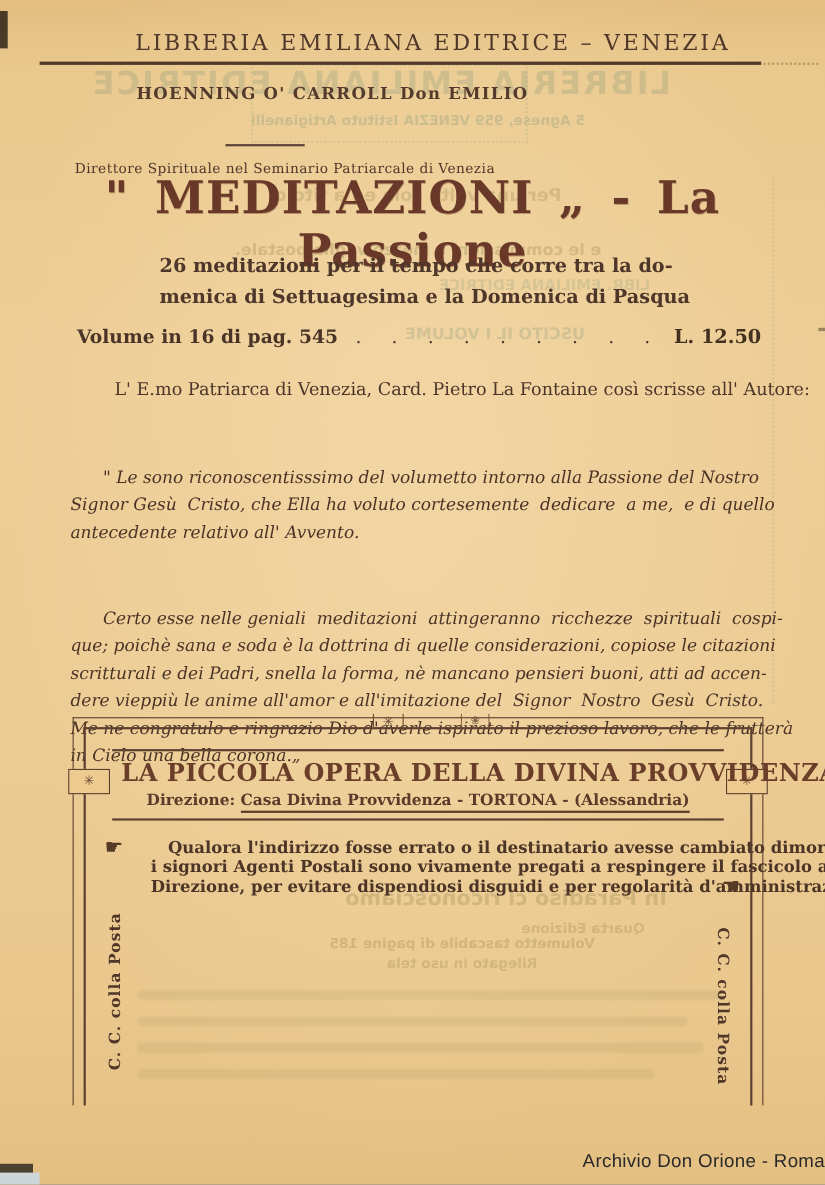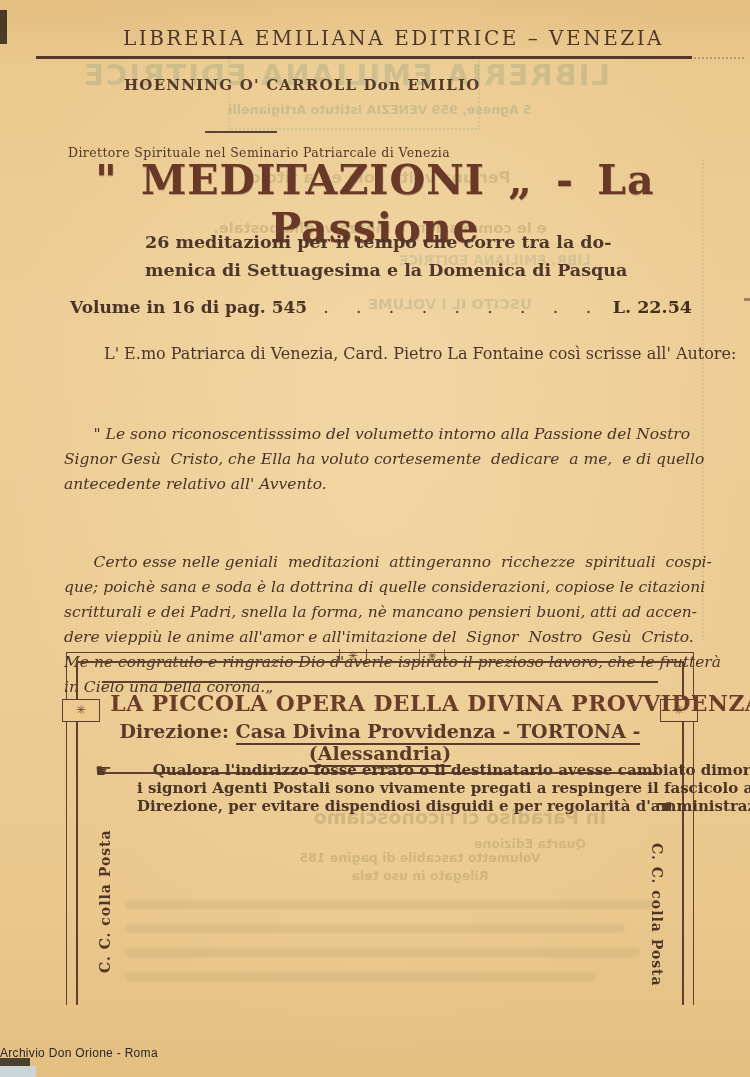--- a/index.html
+++ b/index.html
@@ -54,21 +54,21 @@
   .orn-a { left:272px; } .orn-b { left:352px; font-size:10px; opacity:.8; }
   .nbox-orn-side { position:absolute; top:46px; width:38px; height:23px;
     border:1.5px solid #5d4030; background:#ecca90; text-align:center;
     font-size:12px; line-height:20px; color:#6a4a33; }
   .orn-left { left:-5px; } .orn-right { right:-5px; }
   .nbox-header { position:absolute; top:28px; left:35px; right:35px;
     border-top:2px solid #5d4030; border-bottom:2px solid #5d4030;
     padding:7px 0 8px; text-align:center; }
   .nbox-title { font-size:22.5px; font-weight:700; letter-spacing:.5px;
     color:#6b3e29; transform:scaleX(.97); transform-origin:center; white-space:nowrap; }
-  .nbox-direction { margin-top:4px; font-size:19px; font-weight:700; color:#5a3a28; }
+  .nbox-direction { margin-top:4px; font-size:14px; font-weight:700; color:#5a3a28; }
   .nbox-direction span { border-bottom:2px solid #5a3a28; padding-bottom:1px; }
   .postal-note { position:absolute; top:108px; left:70px; width:500px;
     font-size:15px; font-weight:600; line-height:18px;
     color:#4c3426; white-space:pre; text-align:right; }
   .manicule { position:absolute; font-size:19px; color:#553a26; font-family:"DejaVu Sans",sans-serif; }
   .manicule-left { top:106px; left:28px; }
   .manicule-right { top:142px; right:20px; }
   .side-label { position:absolute; font-weight:700; font-size:14px;
     letter-spacing:1px; color:#4f3628; white-space:nowrap; }
   .side-label-left { top:190px; left:30px; writing-mode:vertical-rl; transform:rotate(180deg); height:130px; }
@@ -96,23 +96,23 @@
     background:#a3975e; opacity:.17; border-radius:4px; filter:blur(1.2px); }
   .bar-0{top:900px;} .bar-1{top:924px;width:500px;} .bar-2{top:948px;width:515px;} .bar-3{top:972px;width:470px;}
 
   
   .edge-notch { top:10px; left:0; width:7px; height:34px; background:#2e2218; opacity:.85; }
   .edge-dash-right { top:298px; right:0; width:6px; height:3px; background:#6a5138; opacity:.6; }
   .corner-dark { top:1058px; left:0; width:30px; height:9px; background:#23201a; opacity:.8; }
   .corner-light { top:1066px; left:0; width:36px; height:11px; background:#ccd5d8; }
 
   
-  .watermark { top:1046px; left:0; right:0; text-align:left;
+  .watermark { top:1046px; left:0; right:0; text-align:right;
     font-family:"Liberation Sans","DejaVu Sans",sans-serif;
-    font-size:12px; color:#282828; letter-spacing:.3px; }
+    font-size:17px; color:#282828; letter-spacing:.3px; }
 </style>
 </head>
 <body>
 
 <div class="page">
 
   <div class="abs bt bt-0">LIBRERIA EMILIANA EDITRICE</div>
   <div class="abs bt bt-1">5 Agnese, 959        VENEZIA        Istituto Artigianelli</div>
   <div class="abs bt bt-2">Per una volta sola ed a titolo</div>
   <div class="abs bt bt-3">e le commissioni a mezzo vaglia postale.</div>
@@ -137,21 +137,21 @@
   <div class="abs author-role">Direttore Spirituale nel Seminario Patriarcale di Venezia</div>
   <div class="abs author-rule"></div>
 
   <div class="abs book-title">" MEDITAZIONI „ - La Passione</div>
   <div class="abs book-subtitle">26 meditazioni per il tempo che corre tra la do-
 menica di Settuagesima e la Domenica di Pasqua</div>
 
   <div class="abs price-row">
     <span class="price-label">Volume in 16 di pag.  545</span>
     <span class="price-dots">. . . . . . . . . . . . .</span>
-    <span class="price-value">L. 22.54</span>
+    <span class="price-value">L. 12.50</span>
   </div>
 
   <div class="abs letter-intro">L' E.mo Patriarca di Venezia, Card. Pietro La Fontaine così scrisse all' Autore:</div>
   <div class="abs letter-body">
     <div class="para">      " Le sono riconoscentisssimo del volumetto intorno alla Passione del Nostro
 Signor Gesù  Cristo, che Ella ha voluto cortesemente  dedicare  a me,  e di quello
 antecedente relativo all' Avvento.</div>
     <div class="para">      Certo esse nelle geniali  meditazioni  attingeranno  ricchezze  spirituali  cospi-
 que; poichè sana e soda è la dottrina di quelle considerazioni, copiose le citazioni
 scritturali e dei Padri, snella la forma, nè mancano pensieri buoni, atti ad accen-

